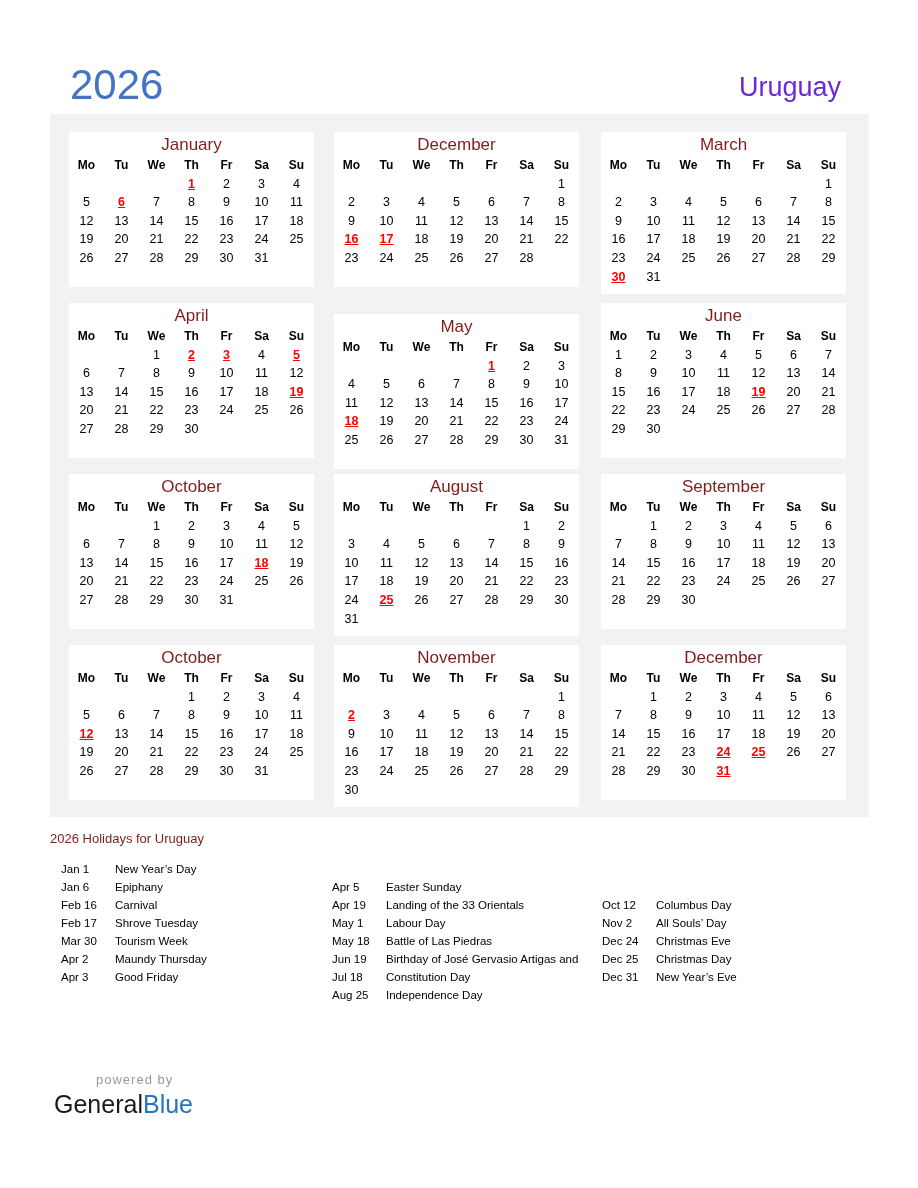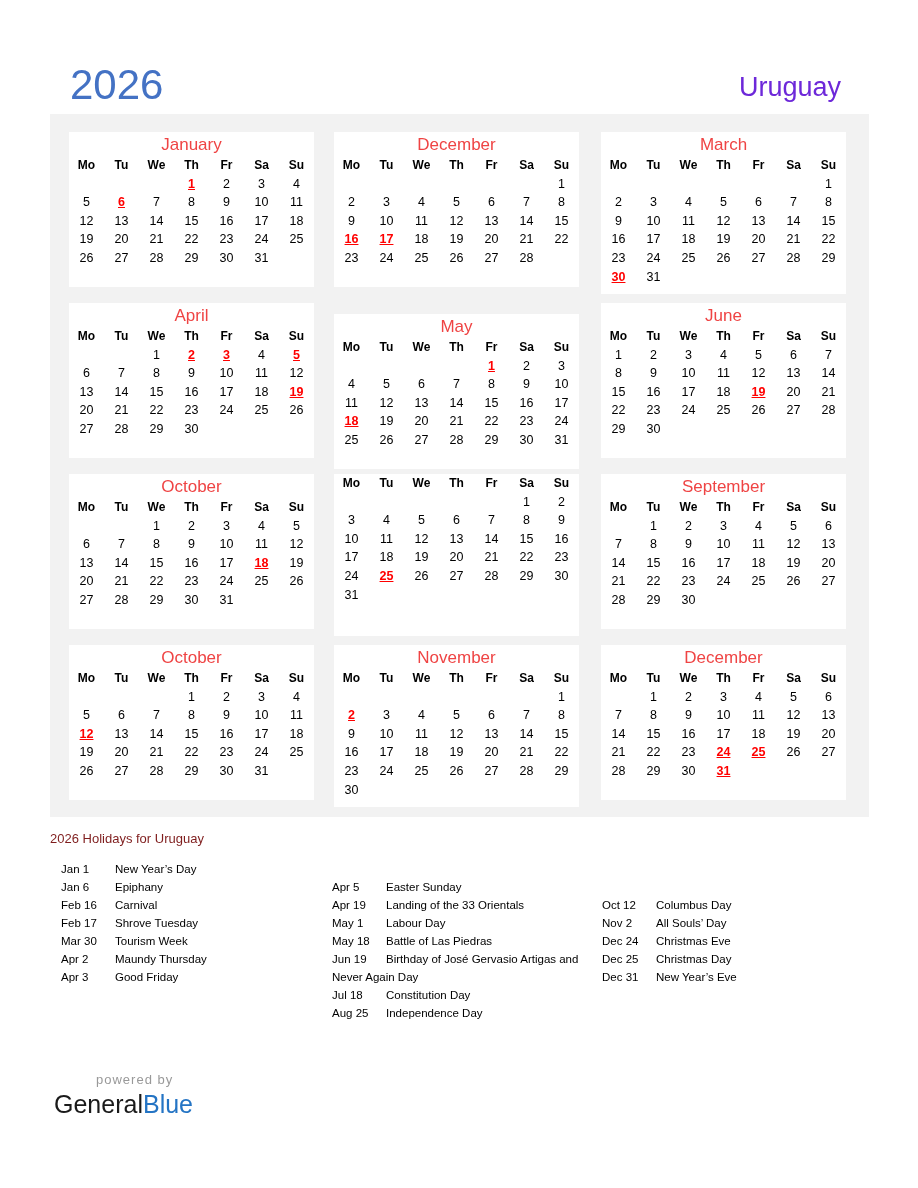--- a/index.html
+++ b/index.html
@@ -1,21 +1,21 @@
 <!DOCTYPE html>
 <html><head>
 <meta charset="utf-8">
 <style>
   html, body { margin: 0; padding: 0; background: #ffffff; }
   body { width: 918px; height: 1188px; position: relative; font-family: "Liberation Sans", "DejaVu Sans", sans-serif; color: #000; }
   .year { position: absolute; left: 70px; top: 60px; font-size: 42px; color: #4472C4; line-height: 50px; }
   .country { position: absolute; right: 77px; top: 70px; font-size: 27px; color: #6d28d9; line-height: 34px; }
   .grid-bg { position: absolute; left: 50px; top: 114px; width: 819px; height: 703px; background: #f2f2f2; }
   .month { position: absolute; width: 245px; background: #ffffff; }
-  .month-title { text-align: center; font-size: 17px; color: #ef4444; height: 24px; line-height: 26px; }
+  .month-title { text-align: center; font-size: 17px; color: #7f1d1d; height: 24px; line-height: 26px; }
   .row { display: flex; height: 18.6px; line-height: 18.6px; }
   .cell { width: 35px; text-align: center; font-size: 12.5px; }
   .dow .cell { font-weight: bold; font-size: 12px; }
   .cell.hol { color: #ff0000; font-weight: bold; text-decoration: underline; }
   .hol-title { position: absolute; left: 50px; top: 831px; font-size: 13px; color: #7f1d1d; }
   .hol-col { position: absolute; font-size: 11.5px; }
   .hol-row { display: flex; height: 18px; line-height: 18px; }
   .hol-date { width: 54px; }
   .hol-name { white-space: nowrap; }
   .wrap-line { height: 18px; line-height: 18px; }
@@ -434,20 +434,21 @@
         <div class="cell">27</div>
         <div class="cell">28</div>
         <div class="cell">29</div>
         <div class="cell">30</div>
         <div class="cell">31</div>
         <div class="cell"></div>
         <div class="cell"></div>
       </div>
     </div>
     <div class="month" style="left: 334px; top: 474px; height: 161.6px;">
+      <div class="month-title">August</div>
       <div class="row dow">
         <div class="cell">Mo</div>
         <div class="cell">Tu</div>
         <div class="cell">We</div>
         <div class="cell">Th</div>
         <div class="cell">Fr</div>
         <div class="cell">Sa</div>
         <div class="cell">Su</div>
       </div>
       <div class="row">
@@ -789,21 +790,20 @@
       <div class="hol-name">Labour Day</div>
     </div>
     <div class="hol-row">
       <div class="hol-date">May 18</div>
       <div class="hol-name">Battle of Las Piedras</div>
     </div>
     <div class="hol-row">
       <div class="hol-date">Jun 19</div>
       <div class="hol-name">Birthday of José Gervasio Artigas and</div>
     </div>
-    <div class="wrap-line">Never Again Day</div>
     <div class="hol-row">
       <div class="hol-date">Jul 18</div>
       <div class="hol-name">Constitution Day</div>
     </div>
     <div class="hol-row">
       <div class="hol-date">Aug 25</div>
       <div class="hol-name">Independence Day</div>
     </div>
   </div>
 <div id="hol-col-2" class="hol-col" style="left:602px; top:896px;">

